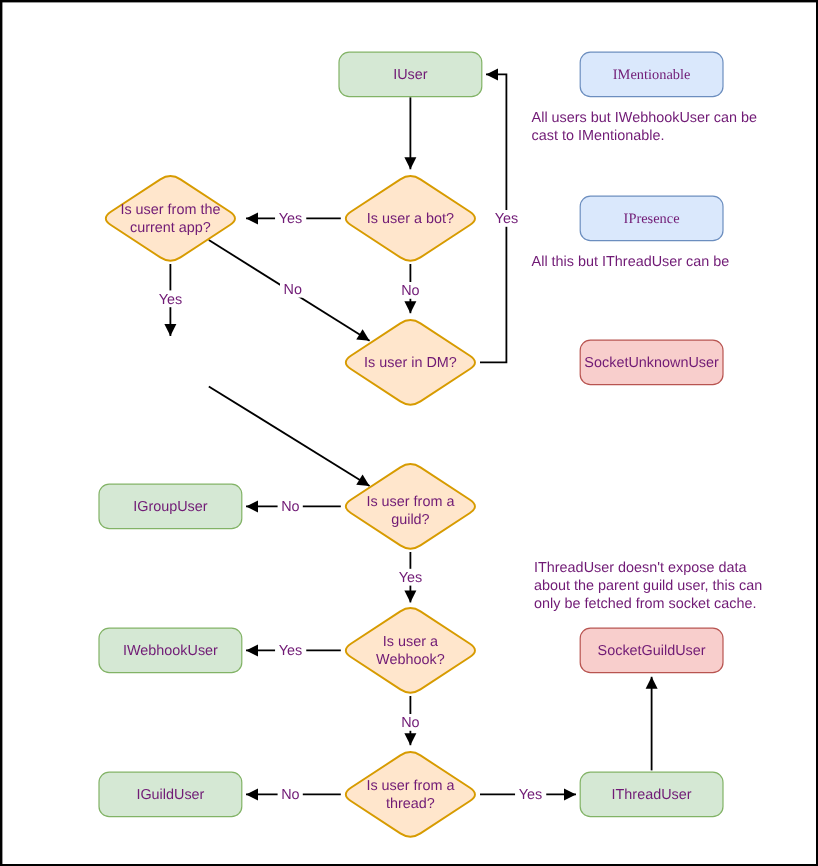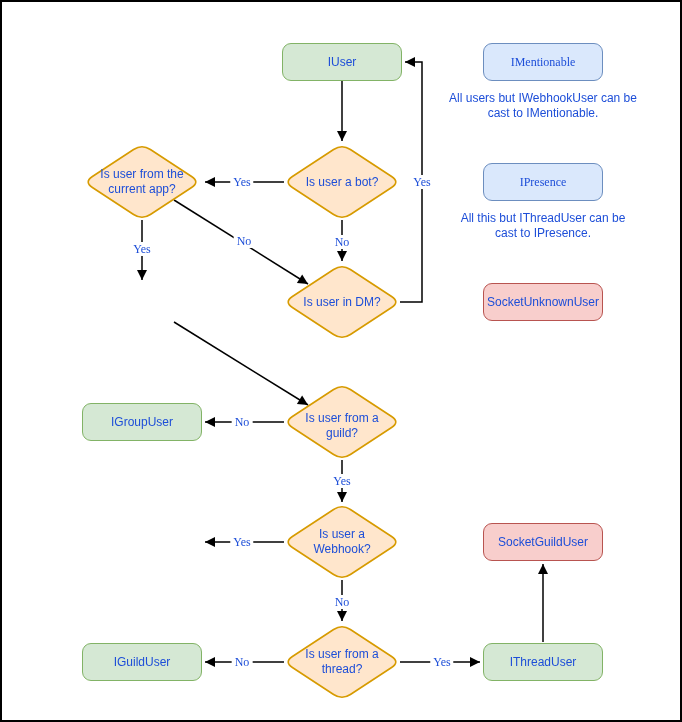--- a/index.html
+++ b/index.html
@@ -2,21 +2,21 @@
 <html><head>
 <meta charset="utf-8">
 <style>
   html,body { margin:0; padding:0; background:#fff; }
   .canvas {
     position:relative;
     width:678px; height:718px;
     border:2px solid #000;
     background:#ffffff;
     font-family:"Liberation Sans", sans-serif;
-    color:#1d4ed8;
+    color:#701a75;
     overflow:hidden;
   }
   .layer { position:absolute; left:0; top:0; }
   .edge { fill:none; stroke:#000; stroke-width:1.5; }
   .diamond { fill:#ffe6cc; stroke:#d79b00; stroke-width:1.6; }
   .node {
     position:absolute;
     width:118px; height:36px;
     border:1.6px solid; border-radius:9px;
     display:flex; align-items:center; justify-content:center;
@@ -30,25 +30,24 @@
     transform:translate(-50%,-50%);
     font-size:12px; line-height:1.25; text-align:center;
   }
   .edge-label {
     position:absolute;
     transform:translate(-50%,-50%);
     background:#ffffff;
     padding:0 3px;
     font-size:12px; line-height:14px;
     white-space:nowrap;
-    font-family:Liberation Serif, serif;
   }
   .note {
     position:absolute; width:200px;
-    font-size:12px; line-height:15px; text-align:center;
+    font-size:12px; line-height:15px; 
   }
 </style>
 </head>
 <body>
 
 <div class="canvas">
 
   <svg class="layer" width="678" height="718" viewBox="0 0 678 718">
     <defs>
       <marker id="ah" markerUnits="userSpaceOnUse" markerWidth="12" markerHeight="12" refX="11" refY="6" orient="auto">
@@ -92,20 +91,23 @@
     </div>
   <div class="node blue" style="left:481px;top:161px">
       <span>IPresence</span>
     </div>
   <div class="node red" style="left:481px;top:281px">
       <span>SocketUnknownUser</span>
     </div>
   <div class="node green" style="left:80px;top:401px">
       <span>IGroupUser</span>
     </div>
+  <div class="node green" style="left:80px;top:521px">
+      <span>IWebhookUser</span>
+    </div>
   <div class="node green" style="left:80px;top:641px">
       <span>IGuildUser</span>
     </div>
   <div class="node red" style="left:481px;top:521px">
       <span>SocketGuildUser</span>
     </div>
   <div class="node green" style="left:481px;top:641px">
       <span>IThreadUser</span>
     </div>
 
@@ -127,16 +129,20 @@
   <span class="edge-label" style="left:340px;top:600px">No</span>
   <span class="edge-label" style="left:240px;top:660px">No</span>
   <span class="edge-label" style="left:440px;top:660px">Yes</span>
 
   <div class="note" style="left:441px;top:89px">
     <div>All users but IWebhookUser can be</div>
     <div>cast to IMentionable.</div>
   </div>
   <div class="note" style="left:441px;top:209px">
     <div>All this but IThreadUser can be</div>
-    <div>cast to IPresence.</div>
+  </div>
+  <div class="note" style="left:443px;top:464px">
+    <div>IThreadUser doesn't expose data</div>
+    <div>about the parent guild user, this can</div>
+    <div>only be fetched from socket cache.</div>
   </div>
 
 </div>
 
 </body></html>

